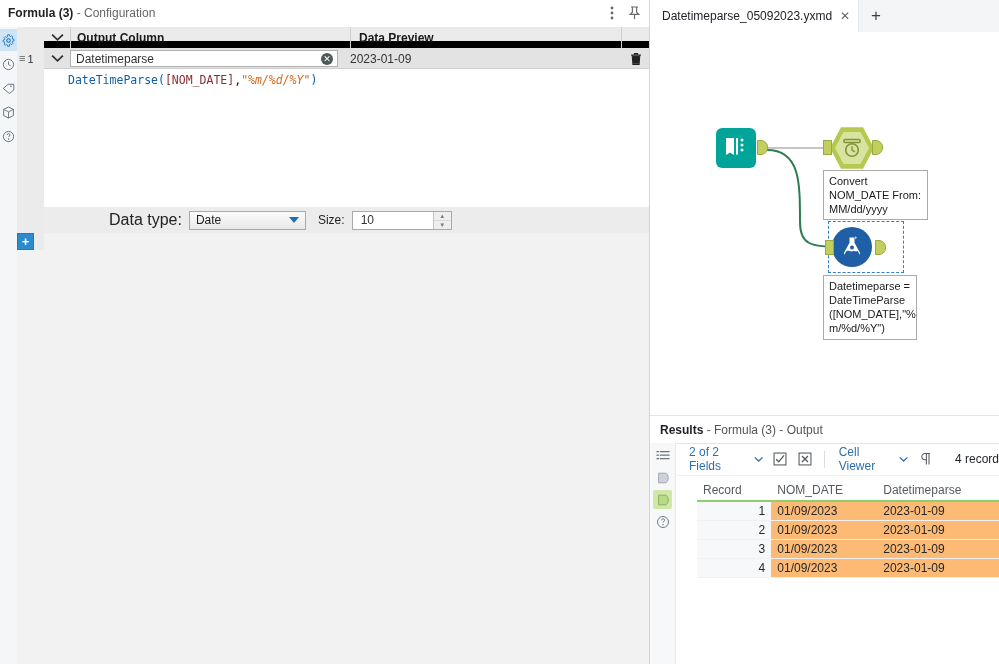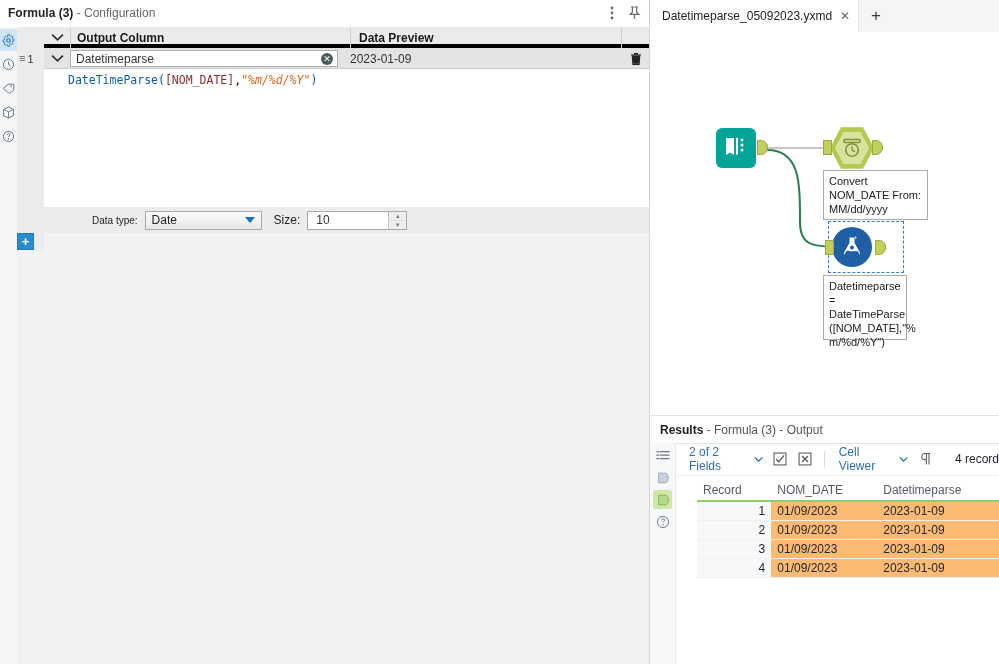--- a/index.html
+++ b/index.html
@@ -65,21 +65,21 @@
     background: #ffffff;
   }
   #col-handles {
     position: absolute; left: 0; top: 0; width: 27px; bottom: 0;
     background: #ebebeb;
     border-right: 1px solid #dadada;
   }
   #grid-header {
     position: absolute; left: 27px; top: 0; right: 0; height: 21px;
     background: #ebebeb;
-    border-bottom: 4px solid #000000;
+    border-bottom: 7px solid #000000;
     box-sizing: border-box;
   }
   .gh-cell {
     position: absolute; top: 0; height: 21px;
     display: flex; align-items: center;
     font-weight: bold; font-size: 12px; color: #1a1a1a;
     box-sizing: border-box;
   }
   #gh-chevron { left: 0; width: 26px; justify-content: center; color:#333; }
   #gh-output { left: 26px; width: 280px; border-left: 1px solid #cfcfcf; padding-left: 6px; }
@@ -165,21 +165,21 @@
   .tok-punct { color: #111111; }
   .tok-str   { color: #d2691e; font-style: italic; }
 
   
   #datatype-bar {
     position: absolute; left: 27px; top: 180px; right: 0; height: 26px;
     background: #ececec;
     border-bottom: 1px solid #d5d5d5;
     display: flex; align-items: center;
   }
-  #dt-label { margin-left: 48px; font-size: 10px; color: #222; }
+  #dt-label { margin-left: 65px; font-size: 16px; color: #222; }
   #dt-select {
     margin-left: 7px; width: 117px; height: 19px;
     background: linear-gradient(#fbfbfb, #e8e8e8);
     border: 1px solid #a9a9a9;
     display: flex; align-items: center;
     box-sizing: border-box; cursor: pointer; position: relative;
   }
   #dt-select-val { padding-left: 6px; font-size: 12px; color: #222; }
   #dt-caret {
     position: absolute; right: 6px; top: 50%; transform: translateY(-50%);
@@ -581,21 +581,21 @@
         <svg width="26" height="26" viewBox="0 0 26 26">
           <path d="M10.5 3.5h5v5.2l5.2 9.5a2.7 2.7 0 01-2.4 4H7.7a2.7 2.7 0 01-2.4-4l5.2-9.5z" fill="#ffffff"></path>
           <path d="M7.4 17.2c2.2-1.4 4 .9 6 0 1.9-.9 3.4.7 5.3-.2l2 3.6a2.2 2.2 0 01-1.9 3.3H7.2a2.2 2.2 0 01-1.9-3.3z" fill="#1f5fa6"></path>
           <path d="M16 2.2l1.8 1.4-1.3 1.7z" fill="#ffffff"></path>
           <circle cx="13" cy="13.4" r="2" fill="#1f5fa6"></circle>
         </svg>
       </div>
       <div class="anchor-in" style="left:175px;top:208px;"></div>
       <div class="anchor-out round" style="left:225px;top:208px;"></div>
 
-      <div class="annot-box" style="left:173px;top:243px;width:84px;height:65px">Datetimeparse =
+      <div class="annot-box" style="left:173px;top:243px;width:94px;height:65px">Datetimeparse =
 DateTimeParse
 ([NOM_DATE],"%
 m/%d/%Y")</div>
     </div>
 
     <div id="results">
       <div id="results-header">
         <div id="results-title">
           <span class="bold">Results</span><span> - Formula (3) - Output</span>
         </div>

